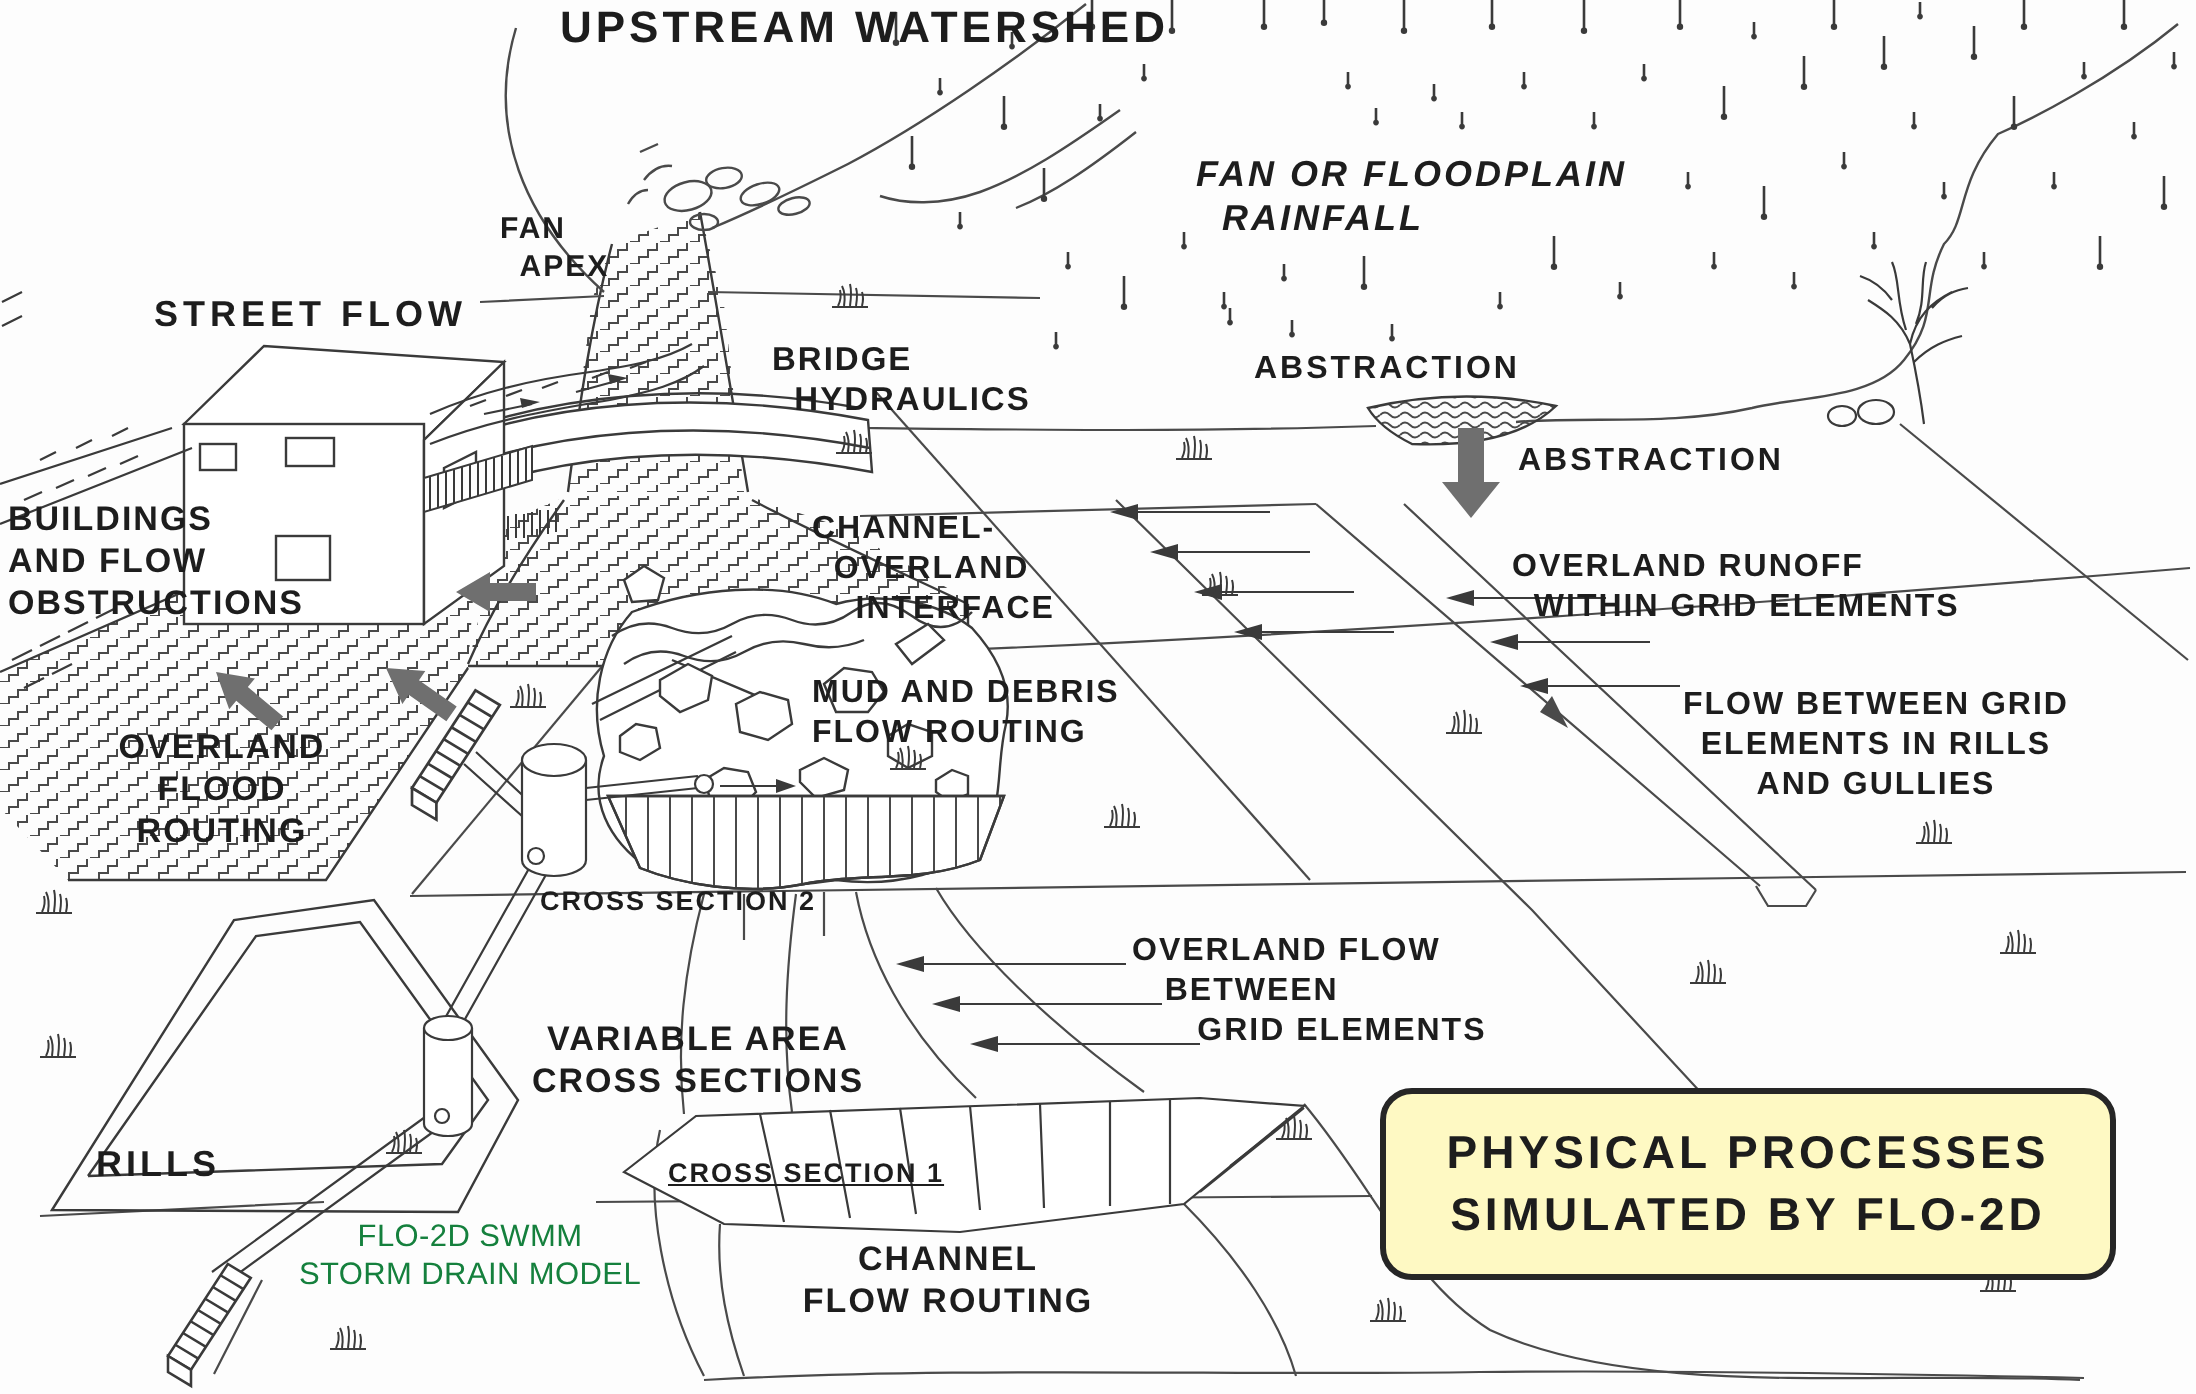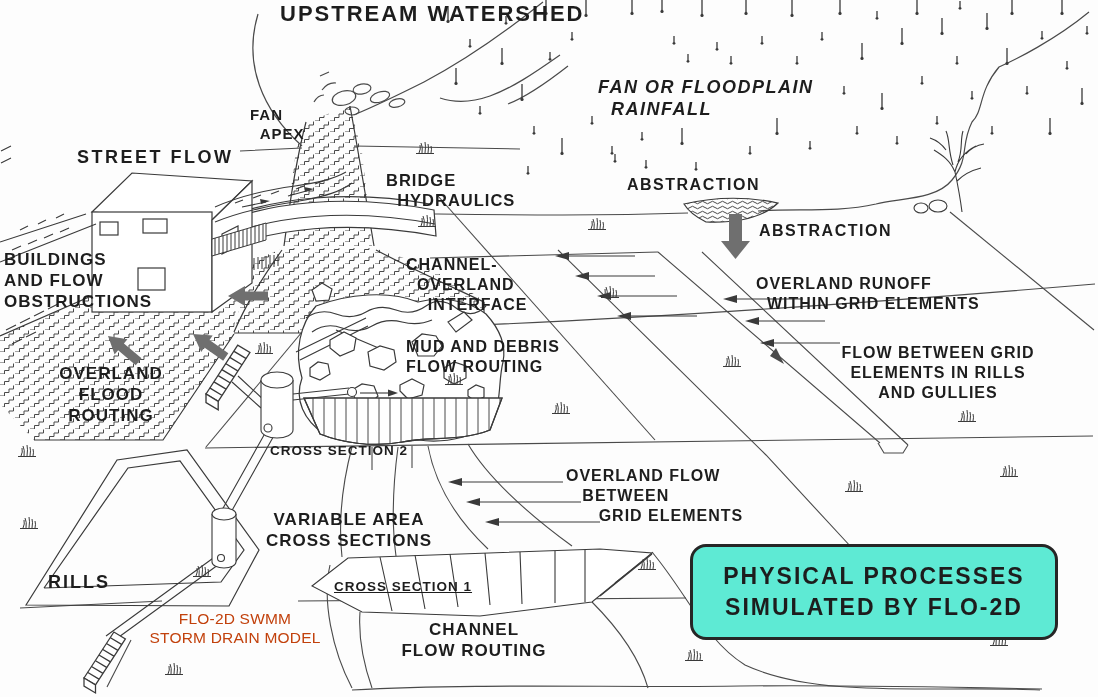--- a/index.html
+++ b/index.html
@@ -3,21 +3,21 @@
 <meta charset="utf-8">
 <style>
   html,body{margin:0;padding:0;background:#fff;}
   .stage{position:relative;width:1098px;height:697px;background:#fdfdfd;overflow:hidden;
          font-family:"Liberation Sans",sans-serif;}
   svg.art{position:absolute;left:0;top:0;z-index:0;}
   .lbl{position:absolute;white-space:pre;font-weight:700;color:#1d1d1d;line-height:1.24;
        letter-spacing:1px;z-index:2;}
   .ctr{text-align:center;}
   .titlebox{position:absolute;left:690px;top:544px;width:362px;height:90px;border:3px solid #262626;
-            border-radius:16px;background:#5eead4;z-index:1;display:flex;flex-direction:column;
+            border-radius:16px;background:#fef9c3;z-index:1;display:flex;flex-direction:column;
             justify-content:center;align-items:center;}
   .titlebox .tl{font-weight:700;font-size:23px;letter-spacing:2px;color:#1d1d1d;white-space:pre;line-height:1.35;}
 </style>
 </head>
 <body>
 
 <div class="stage">
 
 <svg class="art" width="1098" height="697" viewBox="0 0 1098 697">
   <defs>
@@ -338,21 +338,21 @@
 <div class="lbl ctr" style="left:46px;top:363px;width:130px;font-size:17px;">OVERLAND
 FLOOD
 ROUTING</div>
 <div class="lbl" style="left:270px;top:443px;font-size:13.5px;">CROSS SECTION 2</div>
 <div class="lbl" style="left:566px;top:466px;font-size:16px;">OVERLAND FLOW
    BETWEEN
       GRID ELEMENTS</div>
 <div class="lbl ctr" style="left:246px;top:509px;width:206px;font-size:17px;">VARIABLE AREA
 CROSS SECTIONS</div>
 <div class="lbl" style="left:48px;top:571px;font-size:18px;letter-spacing:2px;">RILLS</div>
-<div class="lbl ctr" style="left:135px;top:609px;width:200px;font-size:15.5px;font-weight:400;letter-spacing:0.2px;color:#c2410c;">FLO-2D SWMM
+<div class="lbl ctr" style="left:135px;top:609px;width:200px;font-size:15.5px;font-weight:400;letter-spacing:0.2px;color:#15803d;">FLO-2D SWMM
 STORM DRAIN MODEL</div>
 <div class="lbl" style="left:334px;top:579px;font-size:13.5px;text-decoration:underline;">CROSS SECTION 1</div>
 <div class="lbl ctr" style="left:380px;top:619px;width:188px;font-size:17px;">CHANNEL
 FLOW ROUTING</div>
 
 <div class="titlebox">
   <div class="tl">PHYSICAL PROCESSES</div>
   <div class="tl">SIMULATED BY FLO-2D</div>
 </div>
 

